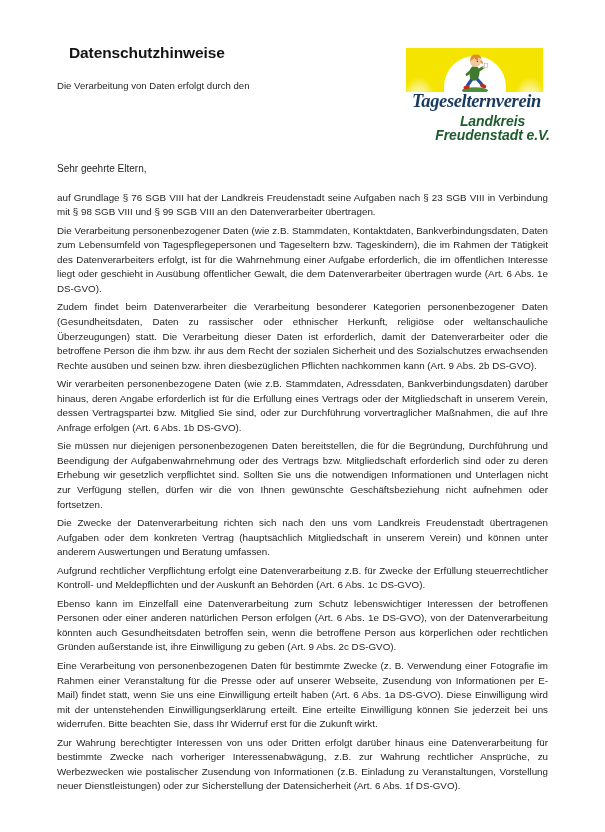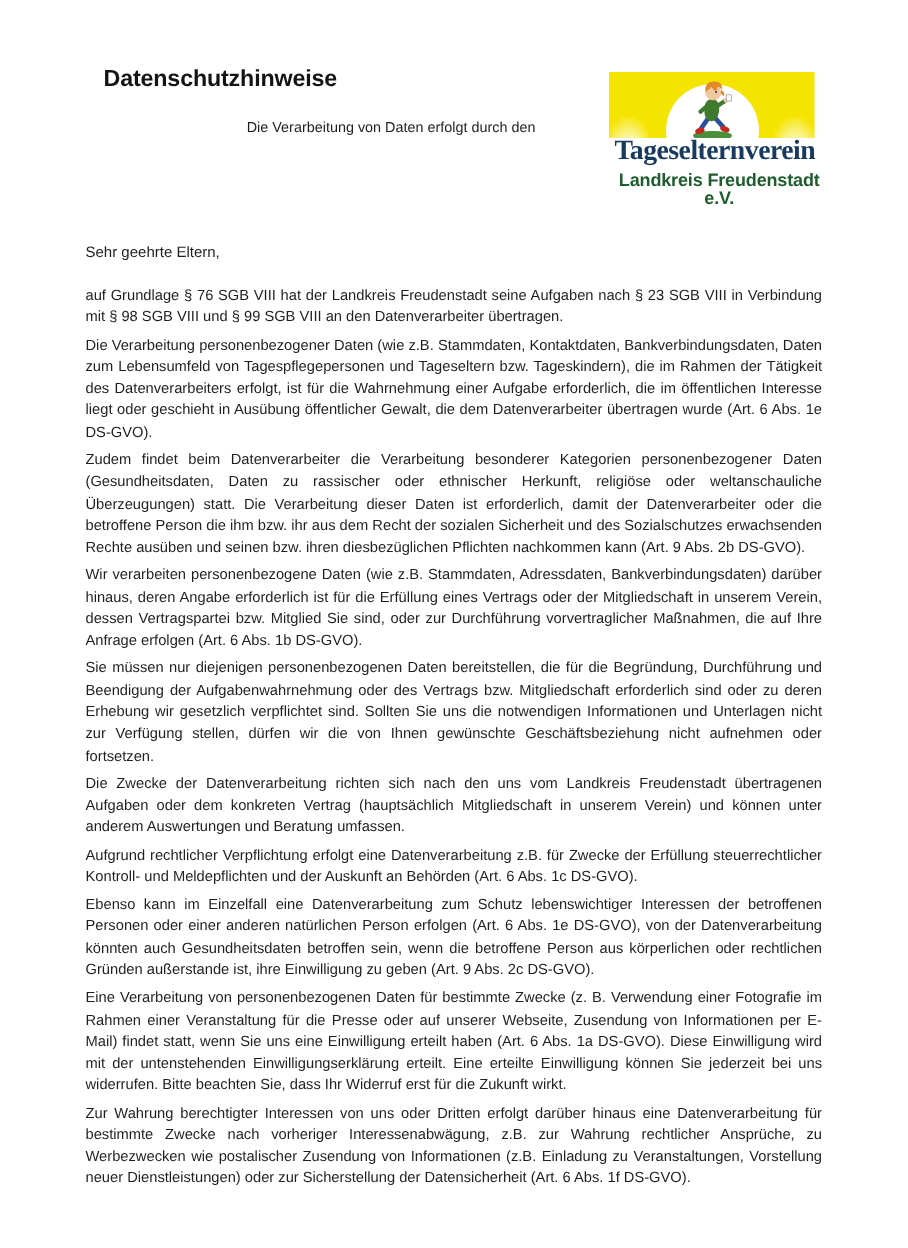--- a/index.html
+++ b/index.html
@@ -42,31 +42,32 @@
     margin: 0 0 16px 12px;
     line-height: 1.2;
   }
 
   .intro-block {
     font-size: 9.6px;
     line-height: 14.2px;
     color: #1f1f1f;
     max-width: 300px;
   }
-  .intro-block .line { display: block; white-space: nowrap; text-align: right; }
+  .intro-block .line { display: block; white-space: nowrap; }
   .intro-block .bold { font-weight: bold; }
   .intro-block .ital { font-style: italic; font-weight: bold; }
 
   
   .logo {
     position: absolute;
     left: 404px;
     top: 44px;
     width: 145px;
     height: 92px;
+    font-style: italic;
   }
   .logo-banner {
     position: absolute;
     left: 2px;
     top: 4px;
     width: 137px;
     height: 44px;
     background: #f5e400;
     overflow: hidden;
   }
@@ -109,27 +110,27 @@
     text-align: center;
     font-family: "Liberation Serif", serif;
     font-weight: bold;
     font-size: 18.5px;
     letter-spacing: -0.35px;
     color: #173a5e;
     line-height: 1;
   }
   .logo-sub {
     position: absolute;
-    left: 3px;
+    left: 16px;
     top: 70px;
     width: 145px;
     text-align: center;
     font-family: "Liberation Sans", sans-serif;
     font-weight: bold;
-    font-size: 12px;
+    font-size: 14px;
     letter-spacing: -0.1px;
     color: #1f5c2e;
     line-height: 1;
   }
 
   
   .body-area {
     position: absolute;
     left: 57px;
     top: 162px;

